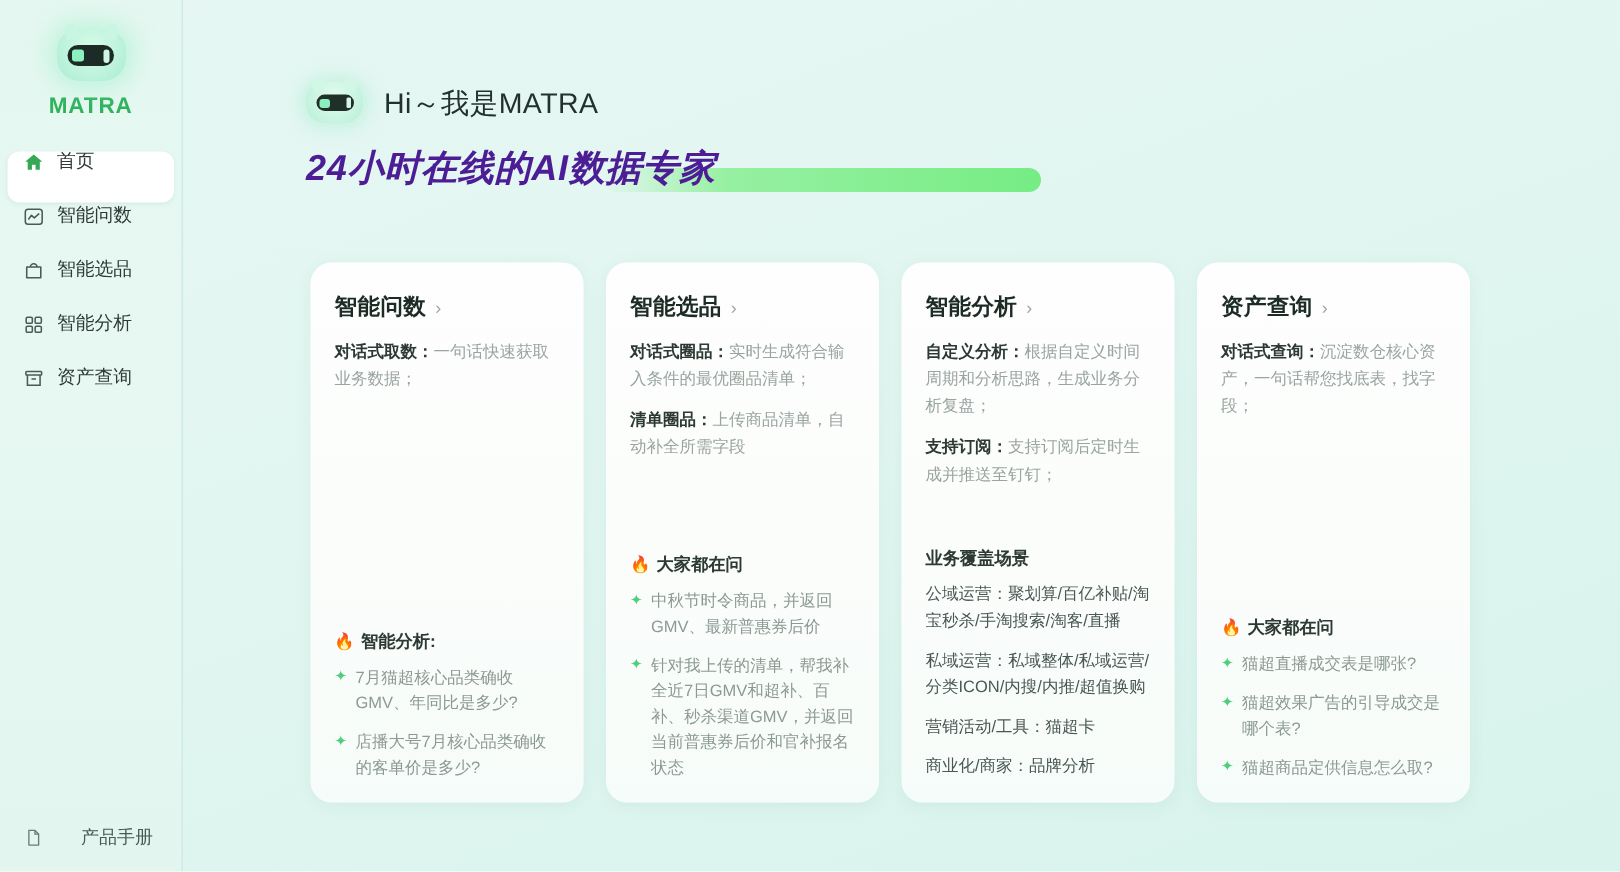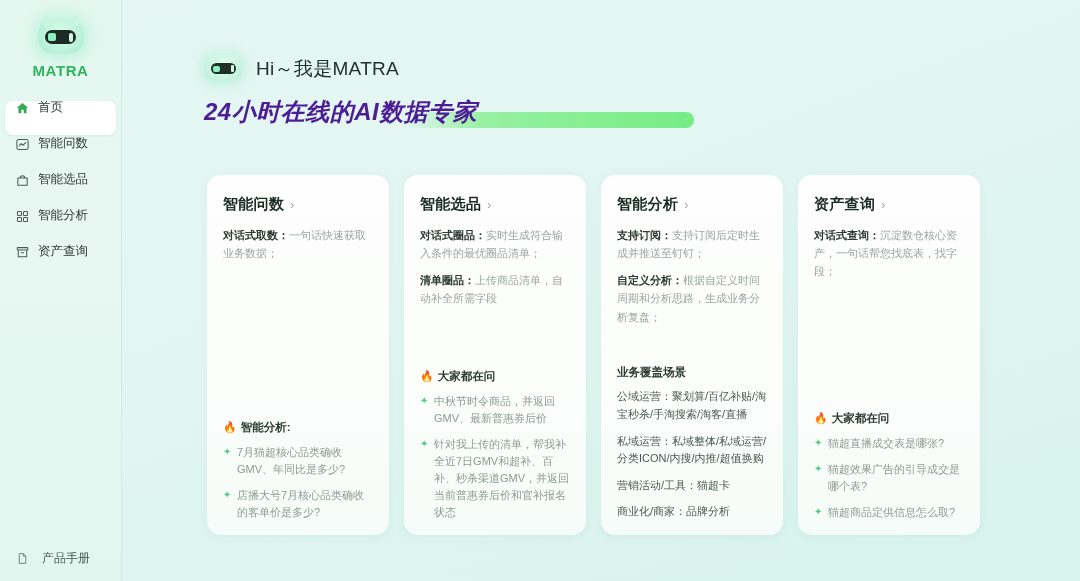--- a/index.html
+++ b/index.html
@@ -91,21 +91,21 @@
   }
   .nav-icon { width: 15px; height: 15px; display: flex; align-items: center; justify-content: center; flex: 0 0 15px; }
   .nav-label { line-height: 1; }
 
   .sidebar-footer {
     margin-top: auto;
     margin-bottom: 14px;
     padding-left: 15px;
     display: flex;
     align-items: center;
-    gap: 12px;
+    gap: 24px;
     font-size: 12px;
     color: #4a5a54;
     cursor: pointer;
   }
 
   
   .main {
     flex: 1;
     position: relative;
     padding: 55px 0 4px 0;
@@ -404,24 +404,24 @@
         </div>
       </div>
     </article>
 
     <article class="card">
       <div class="card-title-row">
         <span class="card-title">智能分析</span>
         <span class="chev">›</span>
       </div>
       <p class="feat">
+        <b>自定义分析：</b><span>根据自定义时间周期和分析思路，生成业务分析复盘；</span>
+      </p>
+      <p class="feat">
         <b>支持订阅：</b><span>支持订阅后定时生成并推送至钉钉；</span>
-      </p>
-      <p class="feat">
-        <b>自定义分析：</b><span>根据自定义时间周期和分析思路，生成业务分析复盘；</span>
       </p>
       <div class="section-head plain">
         <span>业务覆盖场景</span>
       </div>
       <div class="scene-list">
         <div class="scene">公域运营：聚划算/百亿补贴/淘宝秒杀/手淘搜索/淘客/直播</div>
         <div class="scene">私域运营：私域整体/私域运营/分类ICON/内搜/内推/超值换购</div>
         <div class="scene">营销活动/工具：猫超卡</div>
         <div class="scene">商业化/商家：品牌分析</div>
       </div>

